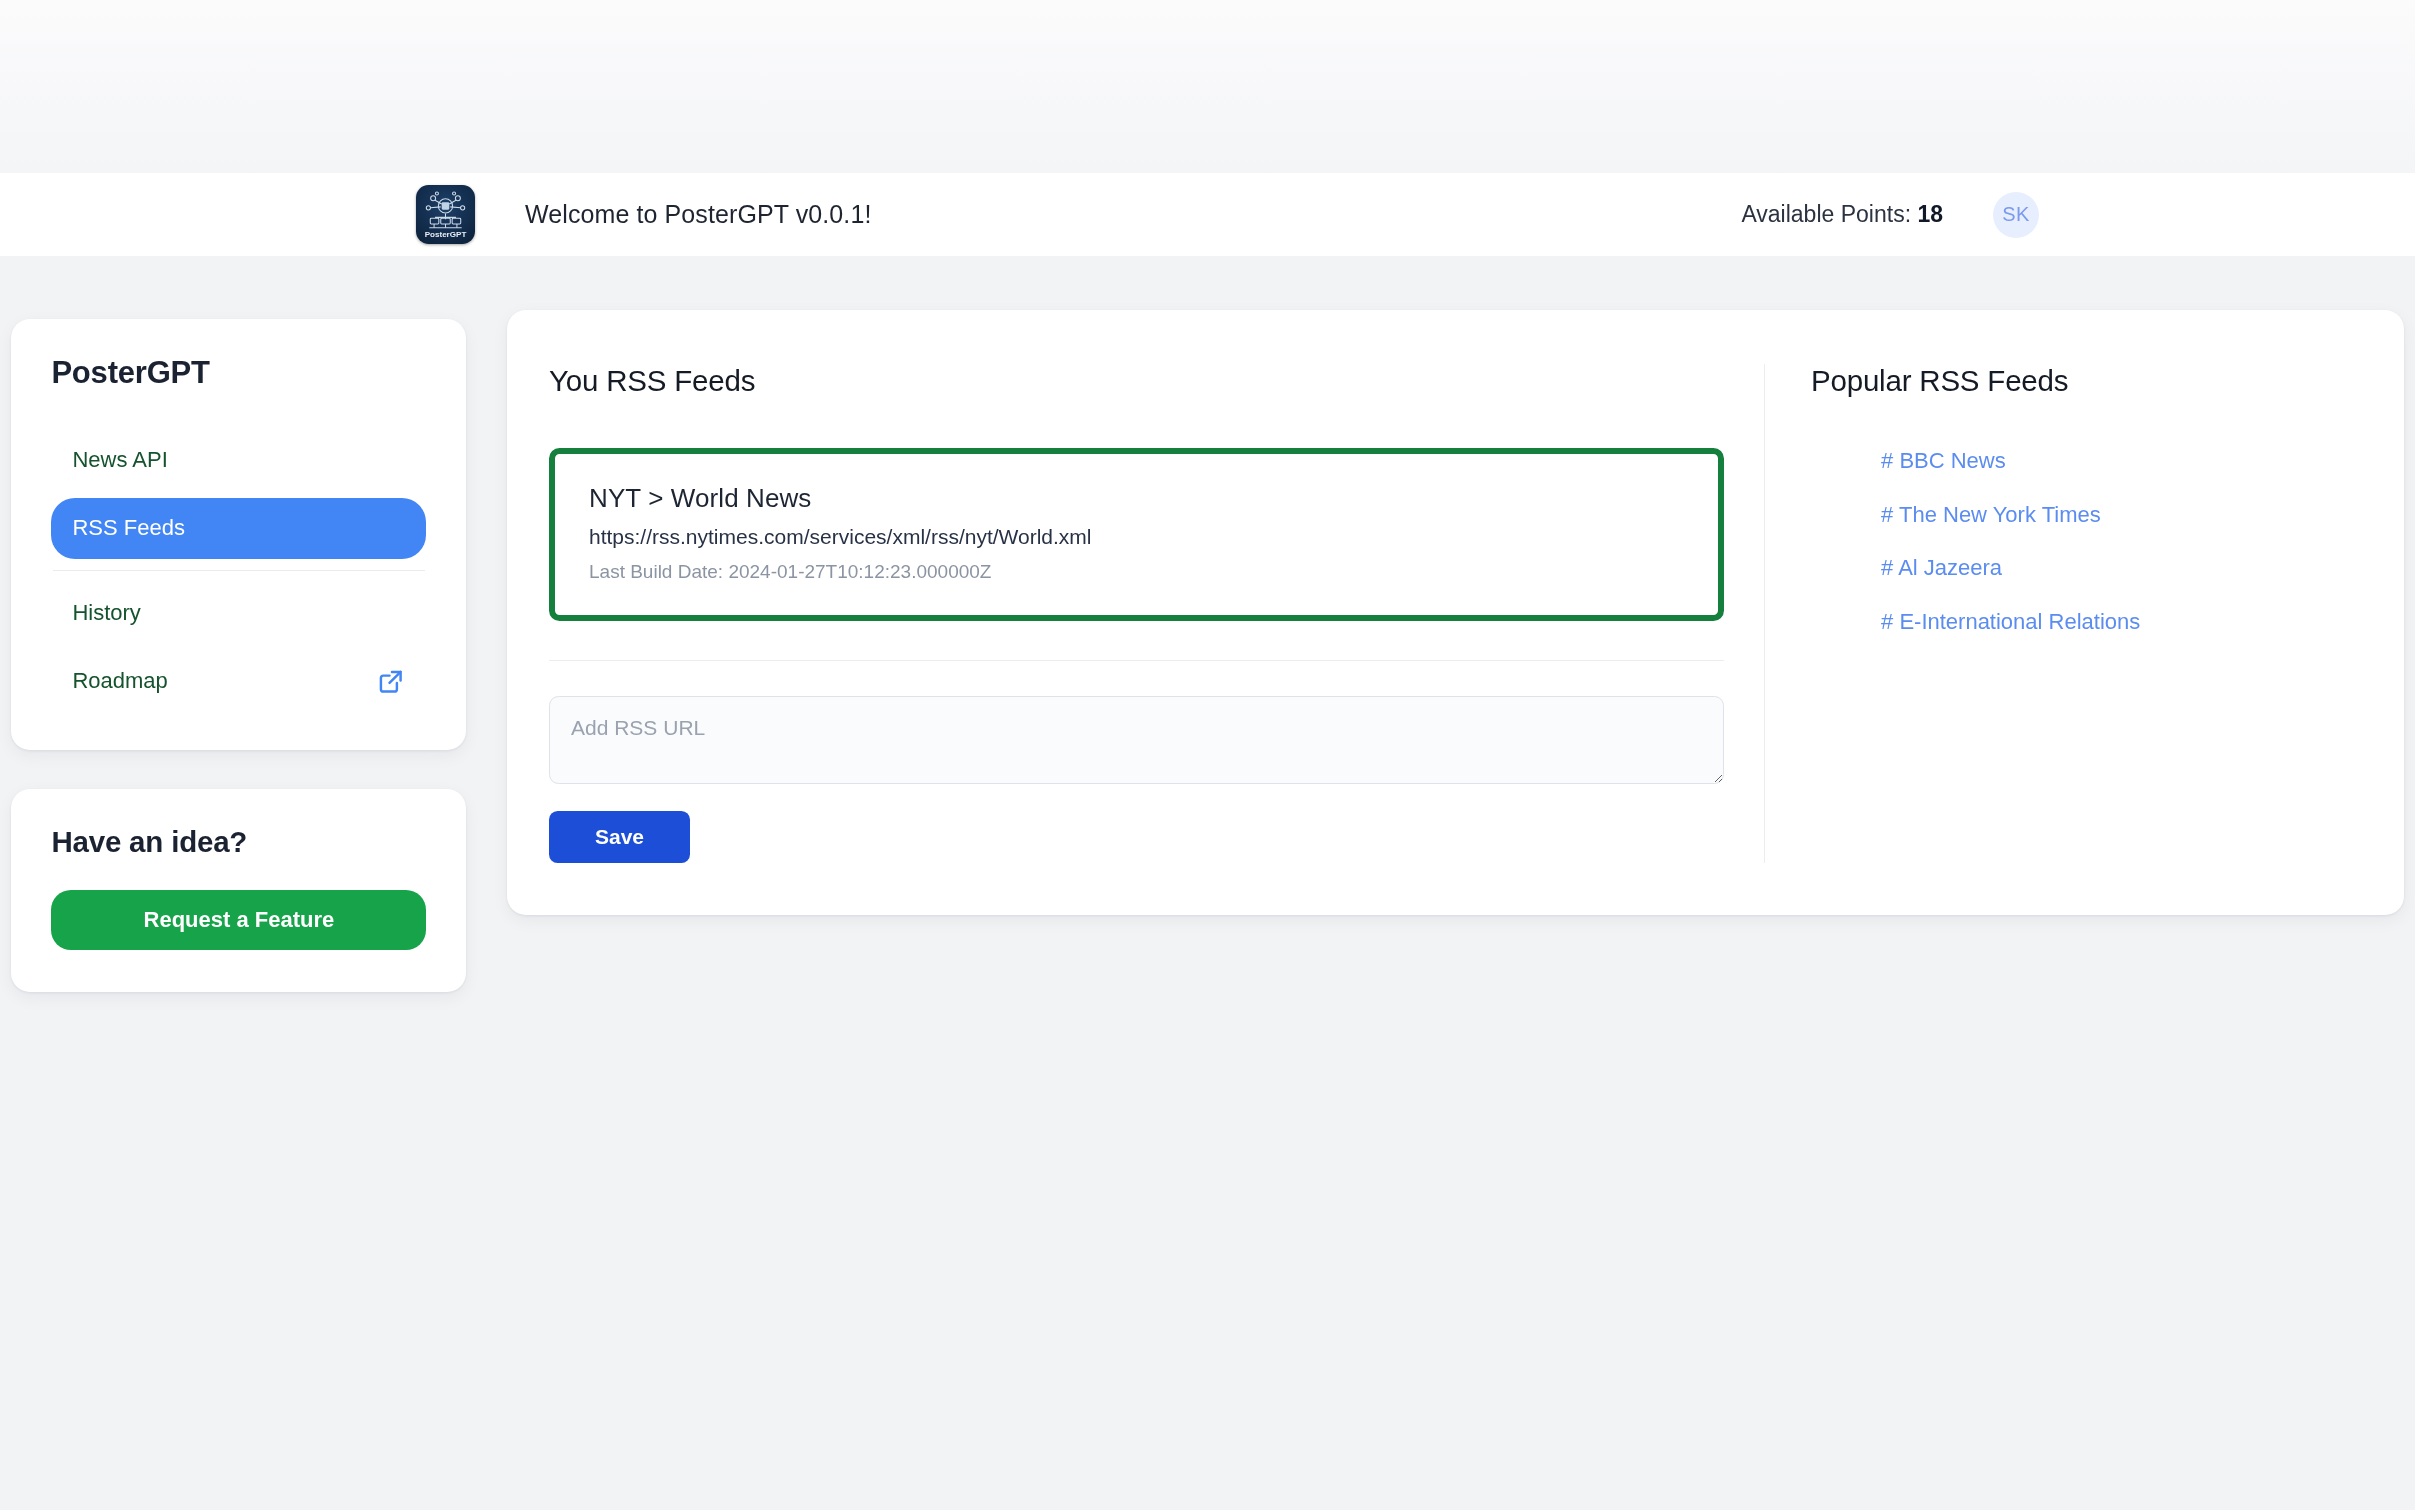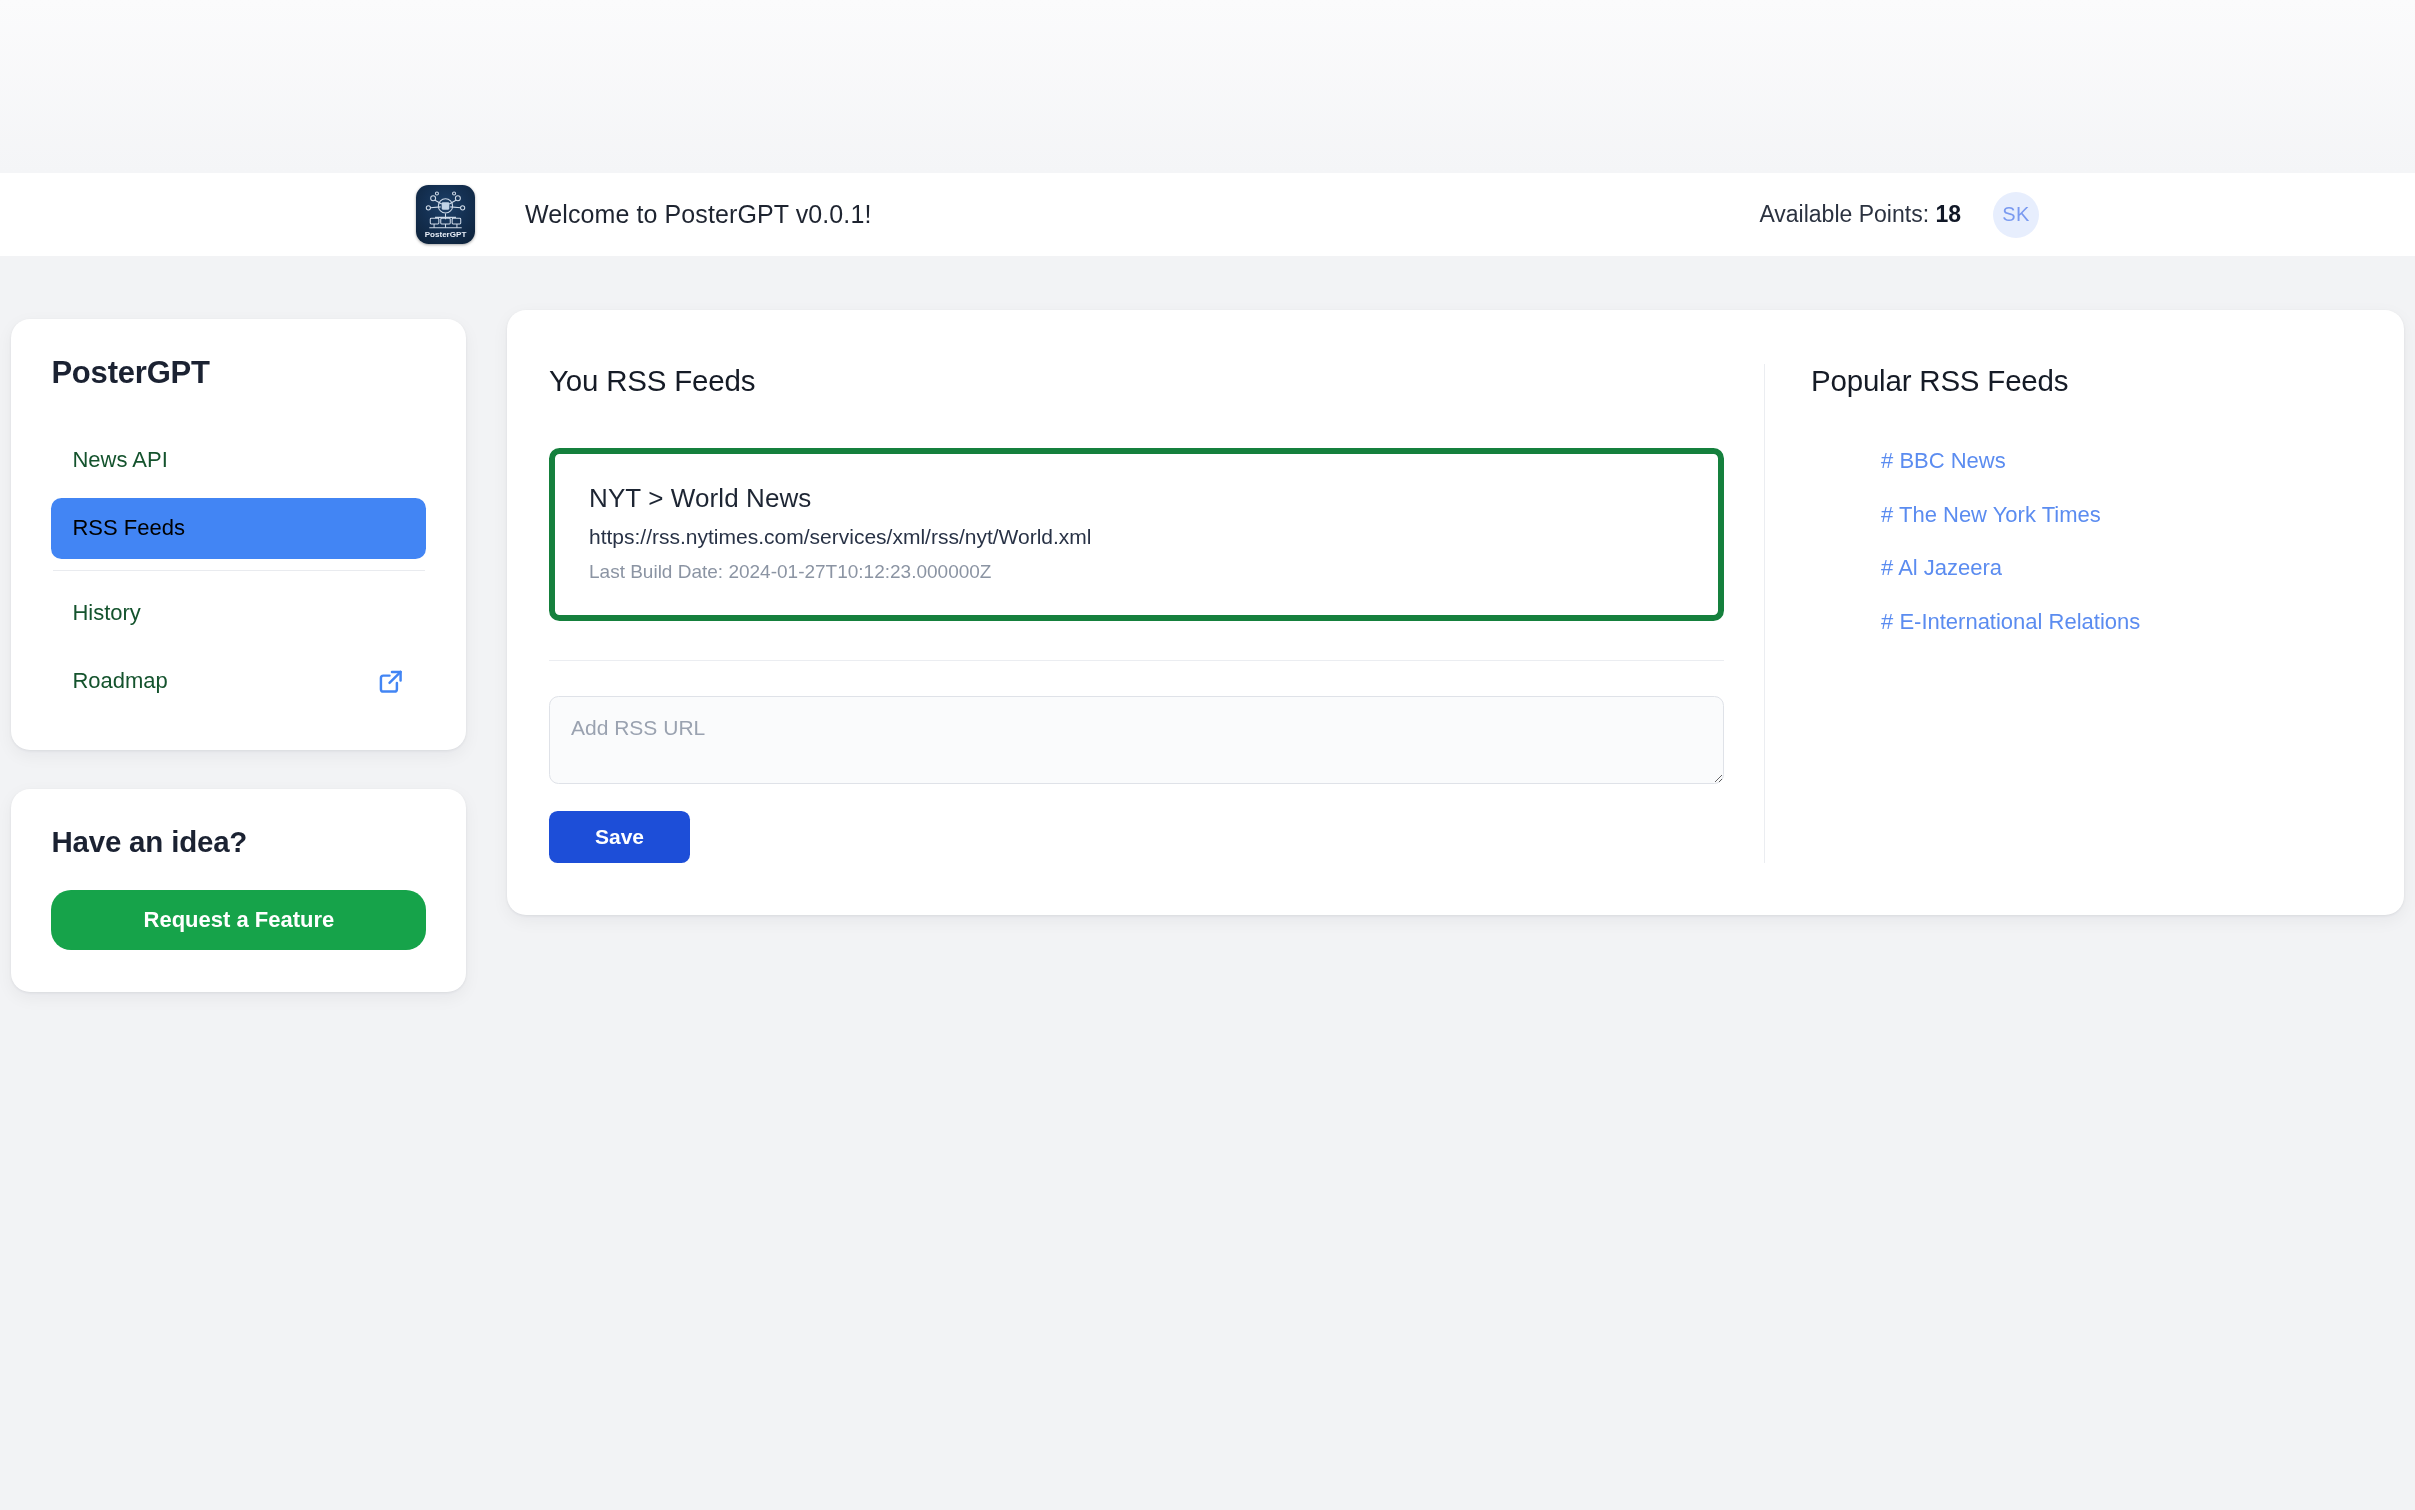--- a/index.html
+++ b/index.html
@@ -71,21 +71,21 @@
     color: #1e2430;
     letter-spacing: 0.1px;
     white-space: nowrap;
   }
 
   .header-right {
     margin-left: auto;
     margin-right: 377px;
     display: flex;
     align-items: center;
-    gap: 32px;
+    gap: 50px;
   }
 
   .points {
     font-size: 23px;
     color: #2b3240;
     white-space: nowrap;
   }
   .points b { font-weight: 700; color: #111827; }
 
   .avatar {
@@ -144,21 +144,22 @@
     padding: 0 21px;
     border-radius: 10.5px;
     font-size: 22px;
     color: #14532d;
     cursor: pointer;
     user-select: none;
   }
   .nav-item + .nav-item { margin-top: 7.6px; }
   .nav-item.active {
     background: #4285f4;
-    color: #000000;
+    color: #ffffff;
+    border-radius: 24px;
   }
   .nav-sep {
     height: 1px;
     background: #e9ebef;
     margin: 11.4px 1.9px 11.4px 1.9px;
   }
 
   .ext-icon { width: 29.5px; height: 29.5px; display: block; }
 
   .idea-card {

